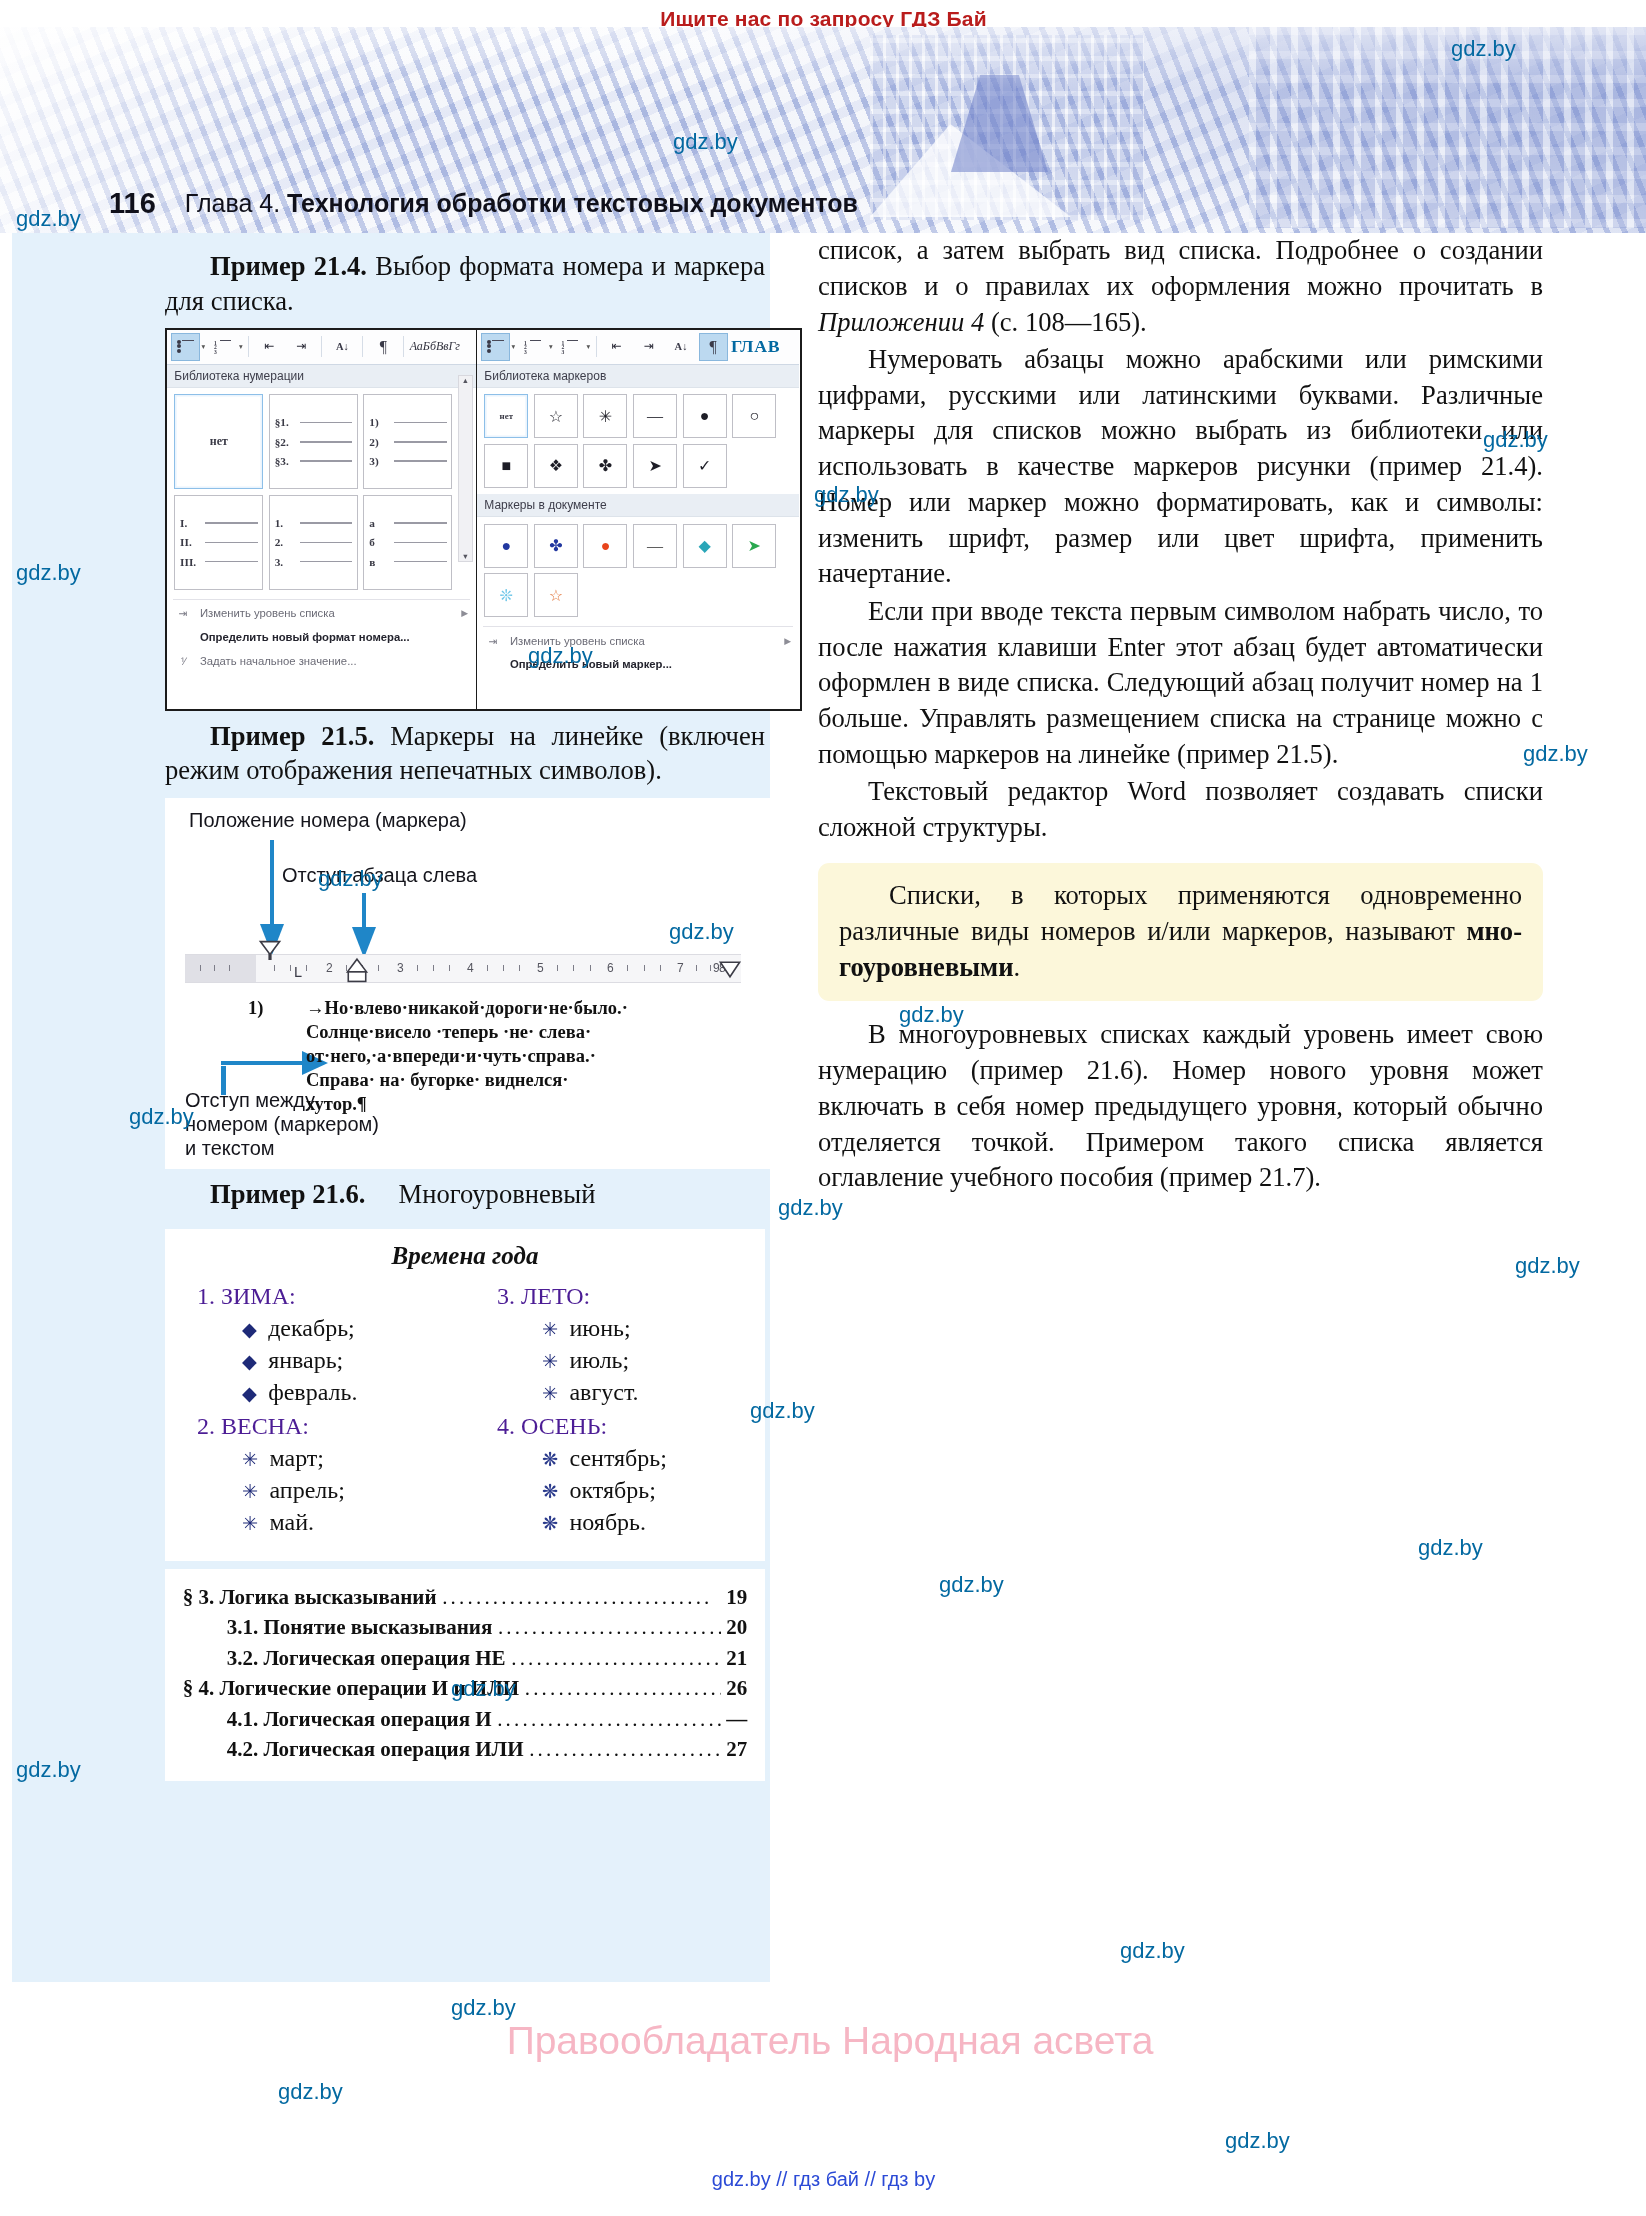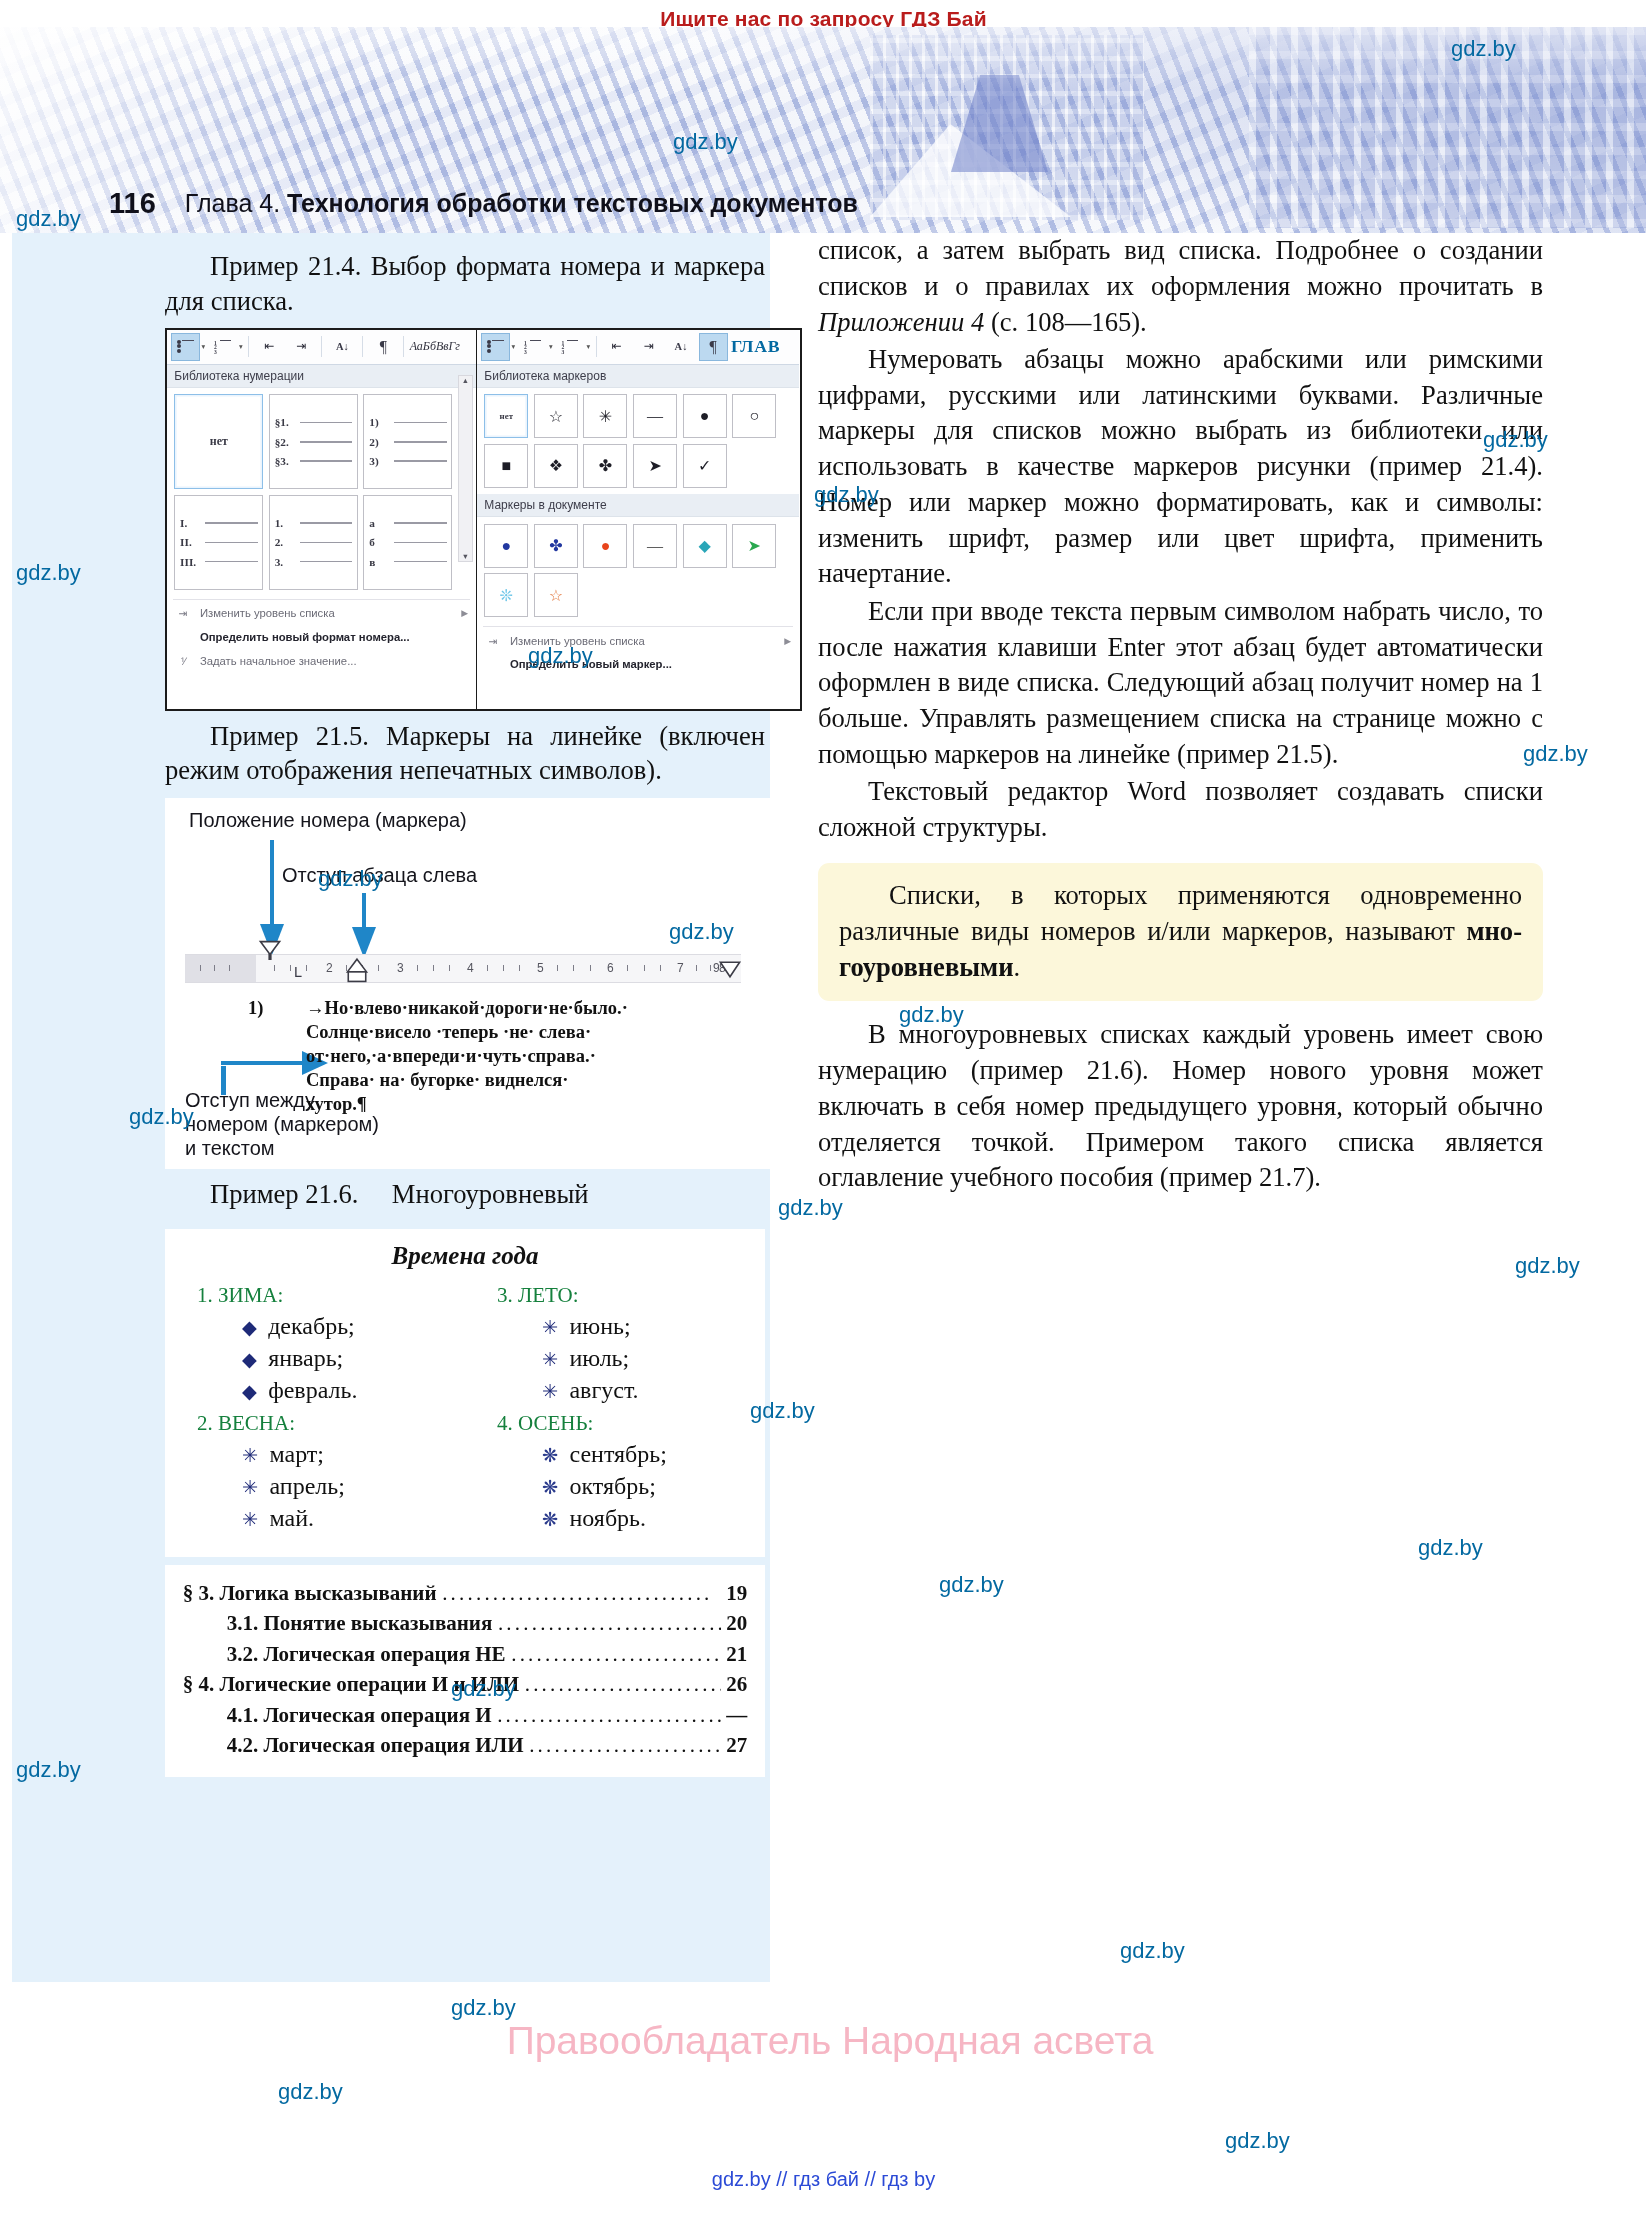--- a/index.html
+++ b/index.html
@@ -80,21 +80,21 @@
     position:absolute;left:12px;top:0px;width:758px;height:1749px;
     background:#e4f1fb;
   }
   .col-left-inner{position:absolute;left:165px;top:16px;width:600px;}
   .rightcol{position:absolute;left:818px;top:0px;width:725px;}
 
   .ex-title{
     font-size:26.6px;line-height:1.30;text-align:justify;color:#111;
     text-indent:45px;margin:0 0 9.7px 0;
   }
-  .ex-title b{font-weight:400;margin-top:44px;}
+  .ex-title b{font-weight:700;margin-top:44px;}
 
   
   .fig214{
     position:relative;width:637px;height:383px;margin:4.8px 0 8px 0;background:#fff;
     border:2.4px solid #1b1b1b;box-sizing:border-box;display:flex;
   }
   .ribpane{position:relative;height:100%;box-sizing:border-box;background:#fff;}
   .rib-left{width:310px;border-right:1.6px solid #1b1b1b;}
   .rib-right{width:322px;}
   .ribbar{
@@ -181,21 +181,21 @@
   }
   .bodytext .n1{position:absolute;left:-58px;top:0;font-weight:700;}
 
   
   .fig216{width:600px;background:#fff;padding:13px 0 17.7px 0;margin:18px 0 8px 0;box-sizing:border-box;}
   .fig216 .seasons-title{
     text-align:center;font-style:italic;font-weight:700;font-size:25px;color:#111;margin-bottom:13px;
   }
   .seasons-cols{display:flex;}
   .seasons-col{width:50%;box-sizing:border-box;padding-left:32px;}
-  .season-h{font-size:21px;color:#15803d;margin:0 0 3.2px 0;}
+  .season-h{font-size:24px;color:#4c1d95;margin:0 0 3.2px 0;}
   .season-ul{list-style:none;margin:0 0 4.8px 0;padding:0 0 0 45px;}
   .season-ul li{font-size:24px;color:#111;line-height:1.32;display:flex;align-items:baseline;gap:11.3px;}
   .bl{color:#1e2a78;font-size:19.3px;line-height:1;}
   .bl.snow{color:#2b3b8c;}
 
   
   .fig217{width:600px;background:#fff;padding:13px 17.7px 16px 17.7px;box-sizing:border-box;}
   .toc-row{display:flex;align-items:baseline;font-size:21px;color:#111;line-height:1.45;white-space:nowrap;}
   .toc-row.lvl2{padding-left:44px;}
   .toc-t{font-weight:700;}

